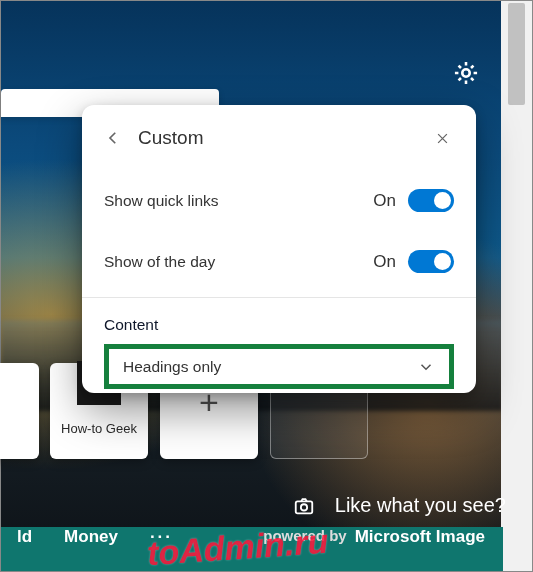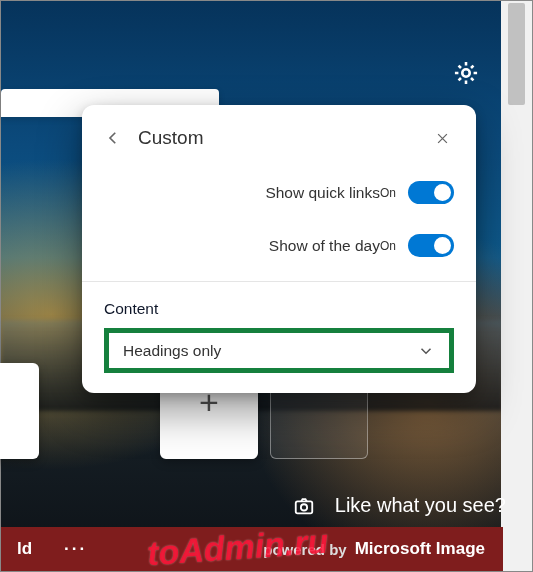--- a/index.html
+++ b/index.html
@@ -43,21 +43,21 @@
 .tile-thumb { position:absolute; left:27px; top:-2px; width:44px; height:44px; background:#1b1b1b; }
 .tile-lbl { position:absolute; left:0; right:0; top:58px; text-align:center; font-size:13px; color:#2b2b2b; }
 .tile-plus { position:absolute; left:0; right:0; top:20px; text-align:center; font-size:34px; color:#555; font-weight:300; }
 .tile.t4 { background:rgba(255,255,255,.07); border:1px solid rgba(255,255,255,.4); box-shadow:none; }
 
 .like-row { position:absolute; left:12px; width:502px; top:492px; text-align:right; padding-right:46px; color:#fff; font-size:20px;margin-left:37px; }
 .like-row .cam { display:inline-block; vertical-align:middle; margin-right:14px; }
 .like-row .cam svg { width:22px; height:22px; display:block; stroke:#fff; }
 .like-row span { vertical-align:middle; }
 
-.footer { position:absolute; left:0; bottom:0; width:502px; height:44px; background:#7f1d1d; display:flex; align-items:center; color:#fff; font-size:17px; font-weight:600; }
+.footer { position:absolute; left:0; bottom:0; width:502px; height:44px; background:#0f766e; display:flex; color:#fff; font-size:17px; font-weight:600; }
 .footer .fi { padding:0 16px; }
 .footer .dots { letter-spacing:2px; font-weight:700; }
 .footer .spacer{ flex:1; }
 .footer .pow { font-weight:700; color:#ddd; margin-right:8px; font-size:15px; }
 .footer .brand{ font-weight:700; margin-right:18px; }
 
 .wm {
   position:absolute; left:146px; bottom:4px; pointer-events:none;
   font-size:34px; font-weight:800; font-style:italic; color:rgba(255,0,40,.78);
   transform:rotate(-4deg); text-shadow:0 0 2px rgba(255,255,255,.4);
@@ -68,23 +68,23 @@
   background:#fff; border-radius:12px; box-shadow:0 18px 44px rgba(0,0,0,.42),0 4px 12px rgba(0,0,0,.2);
   padding:20px 22px 22px;
 }
 .pnl-head { display:flex; align-items:center; }
 .back { padding:4px 6px 4px 0; }
 .back svg { width:18px; height:18px; display:block; stroke:#666; }
 .pnl-title { font-size:19px; color:#333; margin-left:10px; }
 .close { margin-left:auto; padding:4px; }
 .close svg { width:15px; height:15px; display:block; stroke:#666; }
 
-.opt-row { display:flex; align-items:center; margin-top:30px; font-size:15.5px; color:#333;text-align:right; }
+.opt-row { display:flex; align-items:center; margin-top:38px; font-size:15.5px; color:#333; }
 .opt-row .olbl{ flex:1; }
-.opt-row .state{ margin-right:12px; color:#333; font-size:12px; }
+.opt-row .state{ margin-right:12px; color:#333; font-size:17px; }
 .toggle {
   width:46px; height:23px; border-radius:12px; background:#0078d4; position:relative;
 }
 .toggle::after{ content:""; position:absolute; right:3px; top:3px; width:17px; height:17px; border-radius:50%; background:#fff; }
 
 .sep { height:1px; background:#e5e5e5; margin:24px -22px 0; }
 
 .sec-lbl { margin-top:18px; font-size:15.5px; color:#0f172a; }
 .select {
   margin-top:10px; height:45px; border:5px solid #15803d; display:flex; align-items:center;
@@ -109,39 +109,44 @@
         <circle cx="12" cy="12" r="3.2"></circle>
         <path d="M12 2.5v3M12 18.5v3M21.5 12h-3M5.5 12h-3M18.4 5.6l-2.1 2.1M7.7 16.3l-2.1 2.1M18.4 18.4l-2.1-2.1M7.7 7.7L5.6 5.6"></path>
       </svg>
     </span>
   </div>
 
   <div class="partial-tab"></div>
 
   <div class="tiles">
     <div class="tile t1"></div>
+    <div class="tile t2">
+      <div class="tile-thumb"></div>
+      <div class="tile-lbl">How-to Geek</div>
+    </div>
     <div class="tile t3">
       <div class="tile-plus">+</div>
     </div>
     <div class="tile t4"></div>
   </div>
 
   <div class="like-row">
     <span class="cam">
       <svg viewBox="0 0 24 24" fill="none" stroke-width="2">
         <rect x="3" y="7" width="18" height="13" rx="2"></rect>
           <circle cx="12" cy="13.5" r="3.4"></circle>
         <path d="M9 7l1.4-2.5h3.2L15 7"></path>
       </svg>
     </span>
     <span>Like what you see?</span>
   </div>
 
   <div class="footer">
     <div class="fi">ld</div>
+    <div class="fi">Money</div>
     <div class="fi dots">···</div>
     <div class="spacer"></div>
     <div class="pow">powered by</div>
     <div class="brand">Microsoft Image</div>
   </div>
 
   <div class="wm">toAdmin.ru</div>
 
   <div class="panel">
     <div class="pnl-head">

